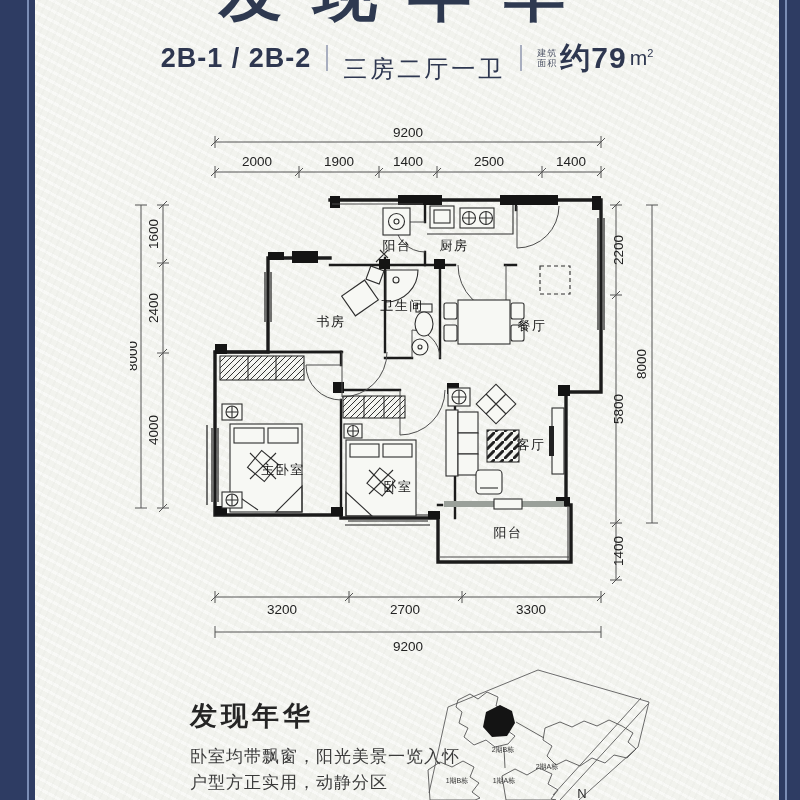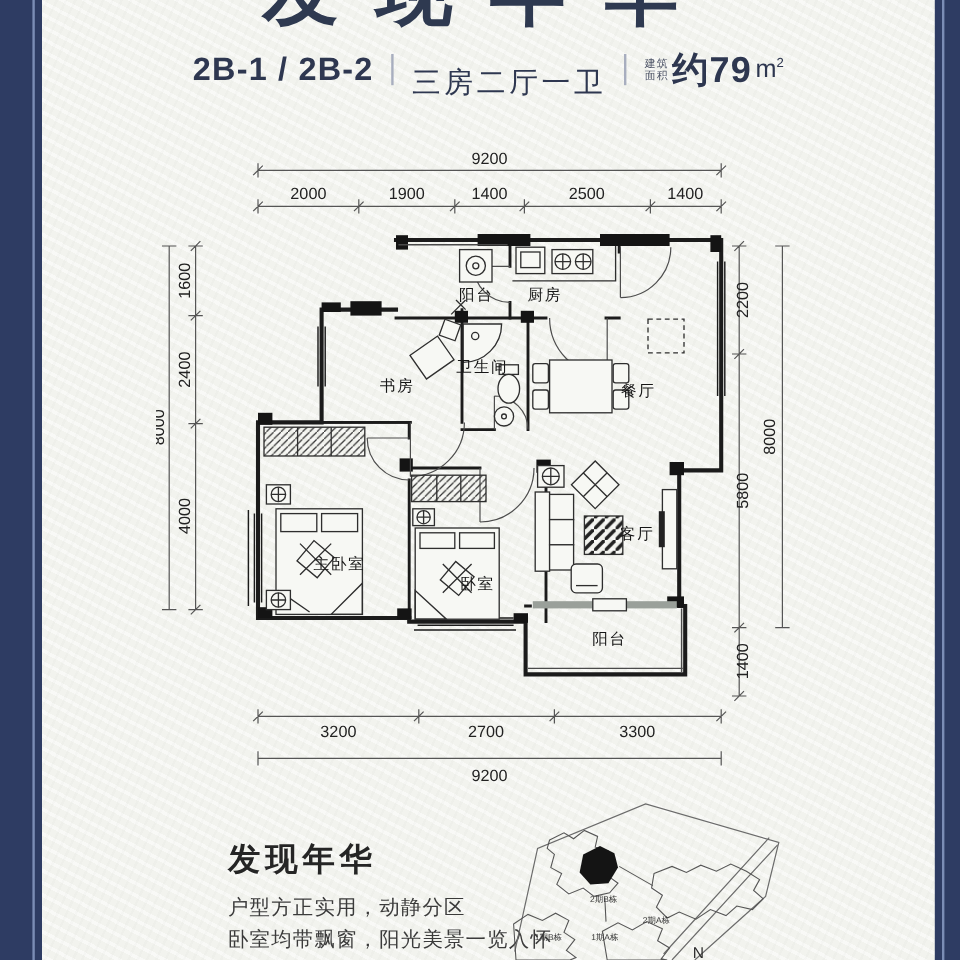--- a/index.html
+++ b/index.html
@@ -310,22 +310,22 @@
       <text class="room tc" x="283" y="474">主卧室</text>
       <text class="room tc" x="398" y="491">卧室</text>
       <text class="room tc" x="531" y="449">客厅</text>
       <text class="room tc" x="508" y="537">阳台</text>
     </g>
   </svg>
 
   <div class="appre">
     <div class="appre-head">发现年华</div>
     <div class="appre-lines">
+      <div>卧室均带飘窗，阳光美景一览入怀</div>
       <div>户型方正实用，动静分区</div>
-      <div>卧室均带飘窗，阳光美景一览入怀</div>
       <div>双卧朝南，清风徐来</div>
     </div>
   </div>
 
   <svg class="site-svg" viewBox="415 660 240 140">
     <g stroke="#6b6b6b" stroke-width="1" fill="none">
       <path d="M429,793 L448,707 L538,670 L649,702 L638,747 L579,800"></path>
       <path d="M648,704 L560,800 M641,698 L553,795"></path>
     </g>
     <g stroke="#555" stroke-width="0.9" fill="none">

